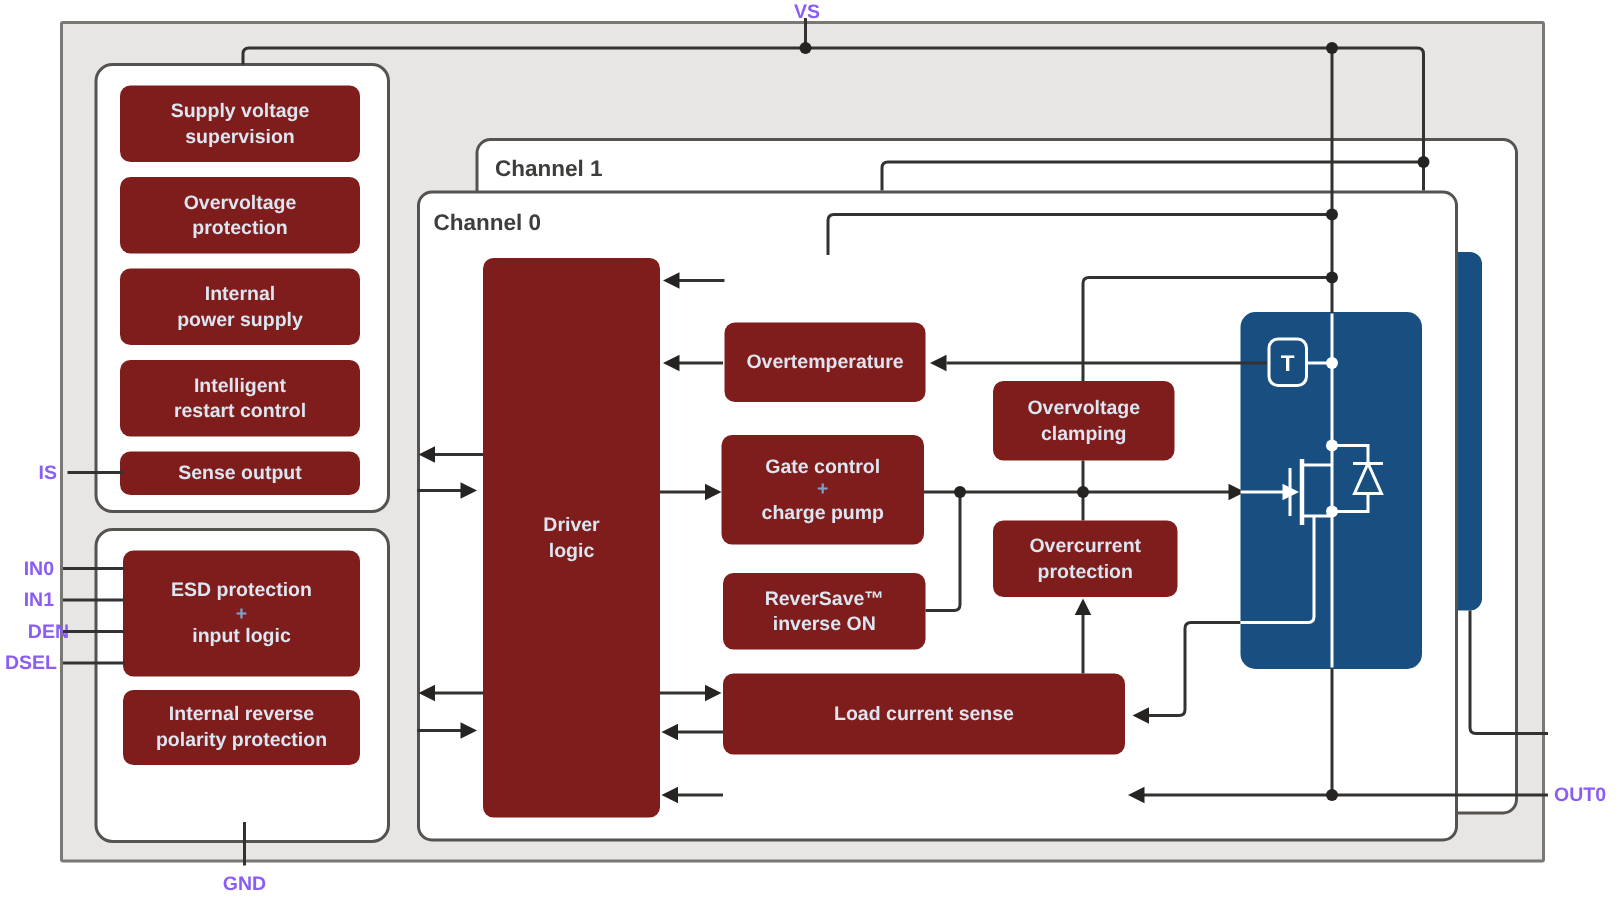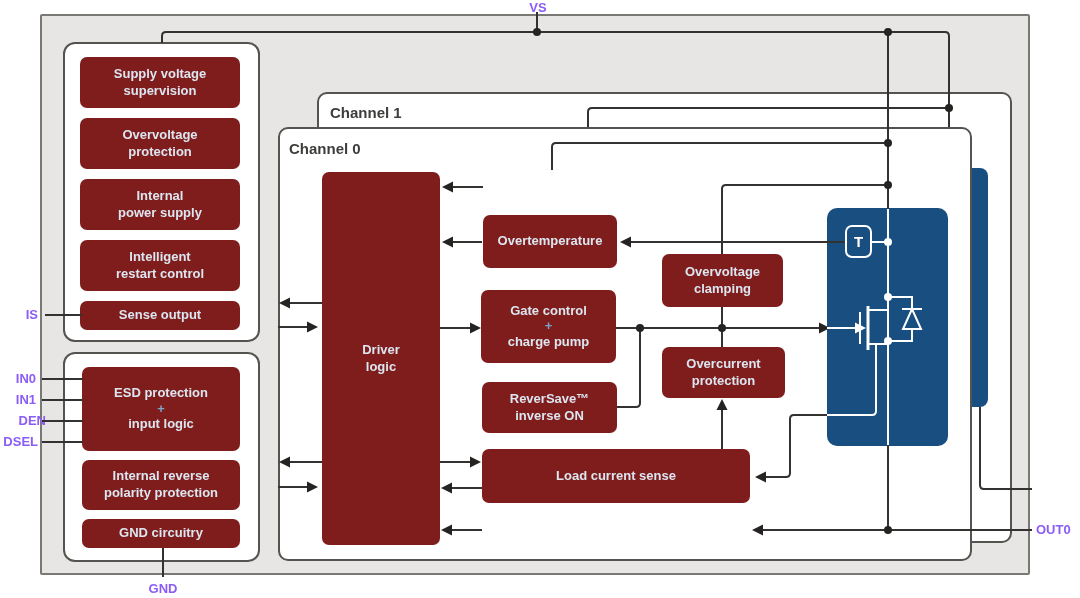--- a/index.html
+++ b/index.html
@@ -44,21 +44,20 @@
   <div class="abs blue" style="left:80px;top:301px;width:160px;height:29px;">Sense output</div>
 
   <div class="abs frame" style="left:63px;top:352px;width:197px;height:210px;border-radius:12px;"></div>
   <div class="abs blue" style="left:82px;top:367px;width:158px;height:84px;">
     <div>ESD protection</div>
     <div class="plus">+</div>
     <div>input logic</div>
   </div>
   <div class="abs blue" style="left:82px;top:460px;width:158px;height:50px;">Internal reverse
 polarity protection</div>
-  <div class="abs blue" style="left:82px;top:519px;width:158px;height:29px;">GND circuitry</div>
 
   <div class="abs blue" style="left:322px;top:172px;width:118px;height:373px;">Driver
 logic</div>
   <div class="abs blue" style="left:483px;top:215px;width:134px;height:53px;">Overtemperature</div>
   <div class="abs blue" style="left:481px;top:290px;width:135px;height:73px;">
     <div>Gate control</div>
     <div class="plus">+</div>
     <div>charge pump</div>
   </div>
   <div class="abs blue" style="left:482px;top:382px;width:135px;height:51px;">ReverSave™

